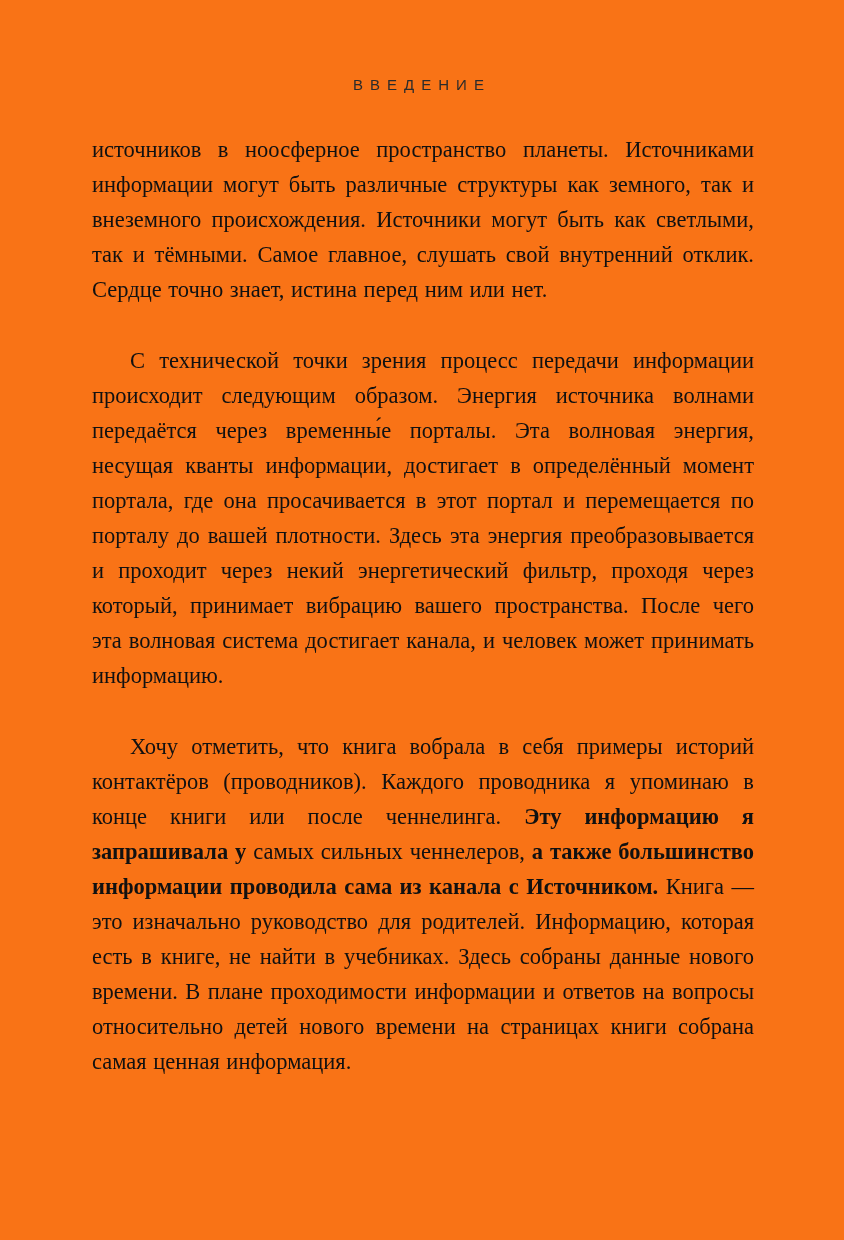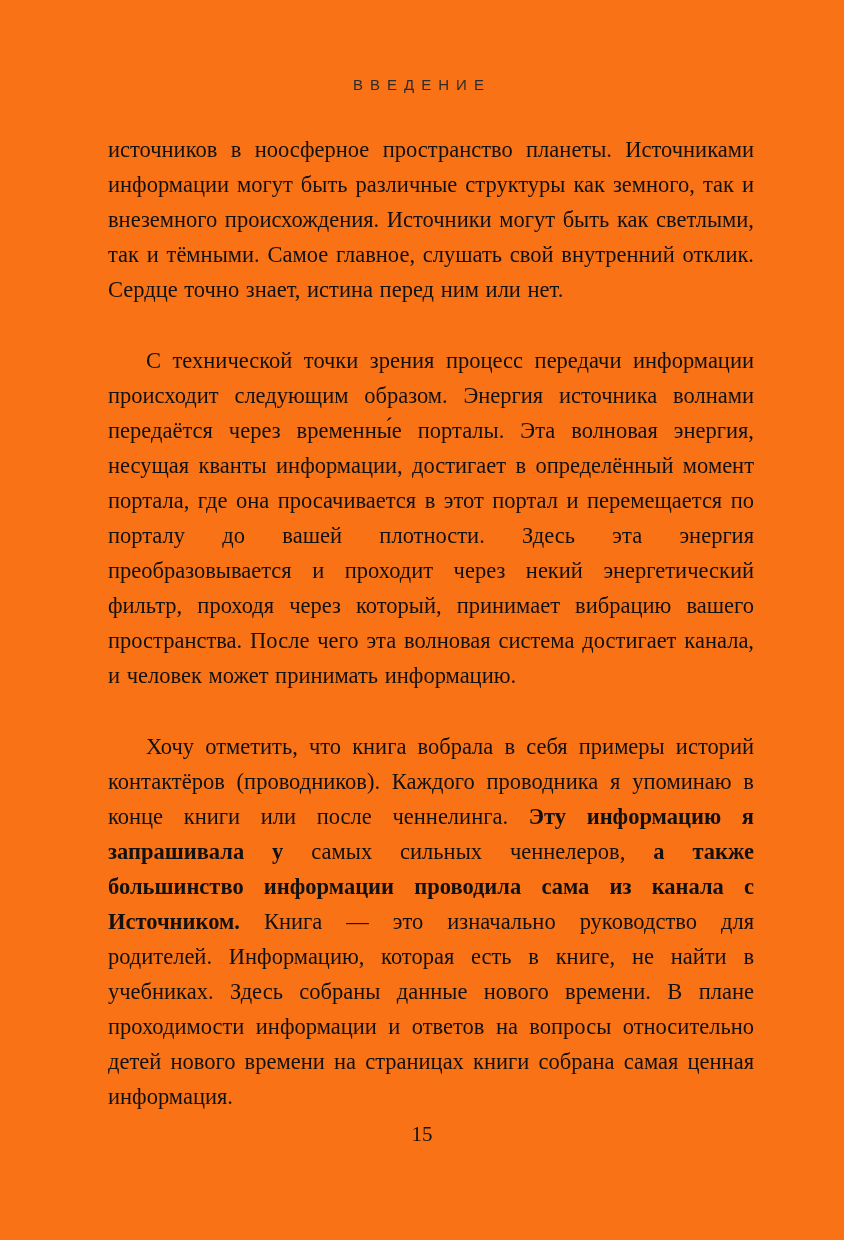--- a/index.html
+++ b/index.html
@@ -34,21 +34,21 @@
     left: 92px;
     width: 662px;
     font-size: 22.5px;
     line-height: 35px;
     text-align: justify;
     hyphens: auto;
     -webkit-hyphens: auto;
     word-spacing: 1px;
   }
   .para {
-    margin: 0 0 36px 16px;
+    margin: 0 0 36px 0;
   }
   .para.indent {
     text-indent: 38px;
   }
   .bold {
     font-weight: bold;
   }
   .page-number {
     position: absolute;
     top: 1122px;
@@ -64,14 +64,13 @@
 
 <div class="page">
   <div class="running-head">ВВЕДЕНИЕ</div>
 
   <div class="text-block">
       <p class="para"><span>источников в ноосферное пространство планеты. Источниками информации могут быть различные структуры как земного, так и внеземного происхождения. Источники могут быть как светлыми, так и тёмными. Самое главное, слушать свой внутренний отклик. Сердце точно знает, истина перед ним или нет.</span></p>
       <p class="para indent"><span>С технической точки зрения процесс передачи информации происходит следующим образом. Энергия источника волнами передаётся через временны́е порталы. Эта волновая энергия, несущая кванты информации, достигает в определённый момент портала, где она просачивается в этот портал и перемещается по порталу до вашей плотности. Здесь эта энергия преобразовывается и проходит через некий энергетический фильтр, проходя через который, принимает вибрацию вашего пространства. После чего эта волновая система достигает канала, и человек может принимать информацию.</span></p>
       <p class="para indent"><span>Хочу отметить, что книга вобрала в себя примеры историй контактёров (проводников). Каждого проводника я упоминаю в конце книги или после ченнелинга. </span><span class="bold">Эту информацию я запрашивала у </span><span>самых сильных ченнелеров, </span><span class="bold">а также большинство информации проводила сама из канала с Источником. </span><span>Книга — это изначально руководство для родителей. Информацию, которая есть в книге, не найти в учебниках. Здесь собраны данные нового времени. В плане проходимости информации и ответов на вопросы относительно детей нового времени на страницах книги собрана самая ценная информация.</span></p>
     </div>
 
-  <div class="page-number">15</div>
 </div>
 
 </body></html>

